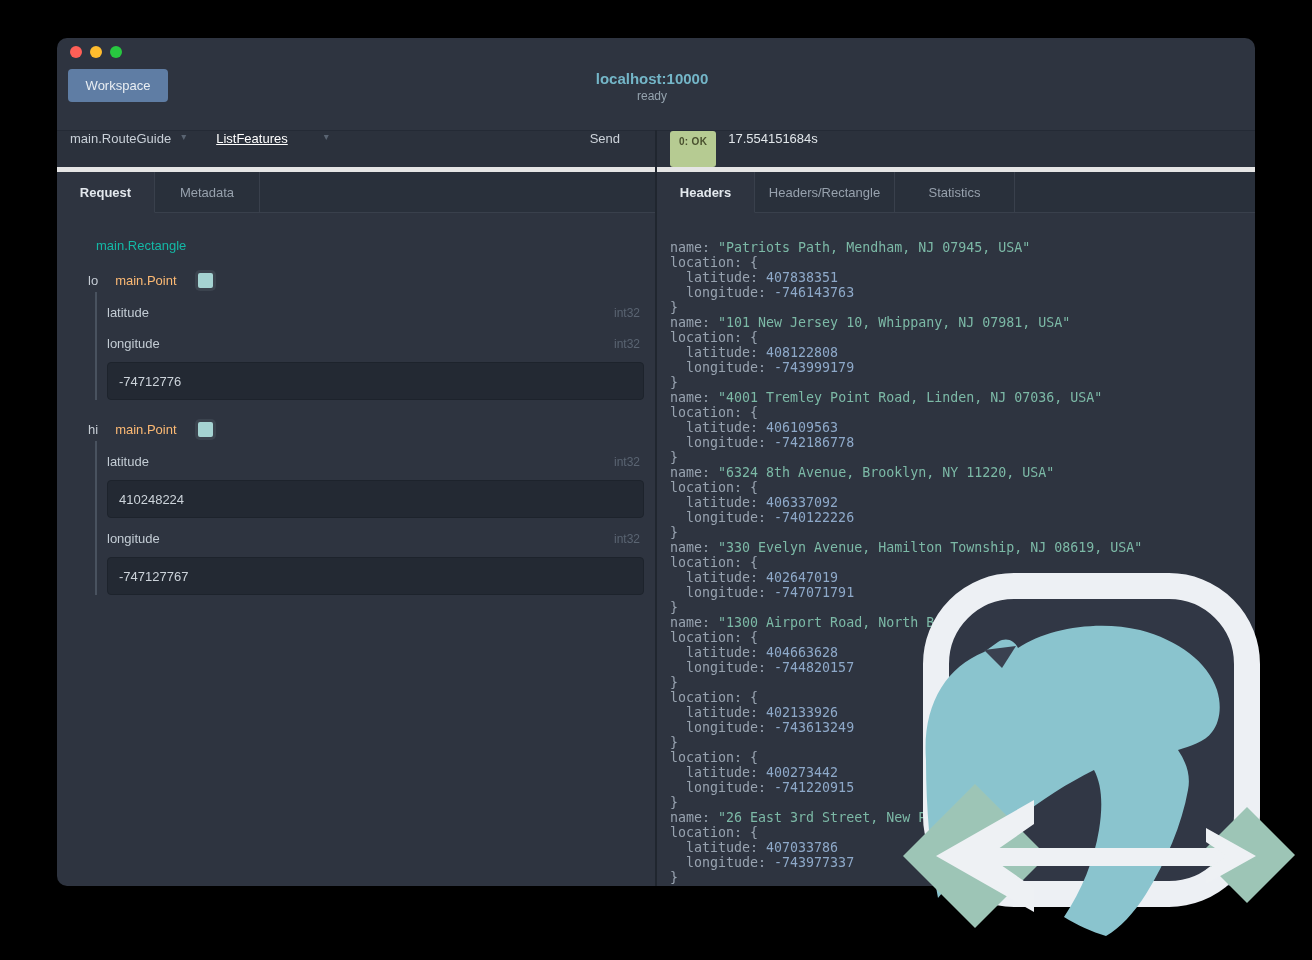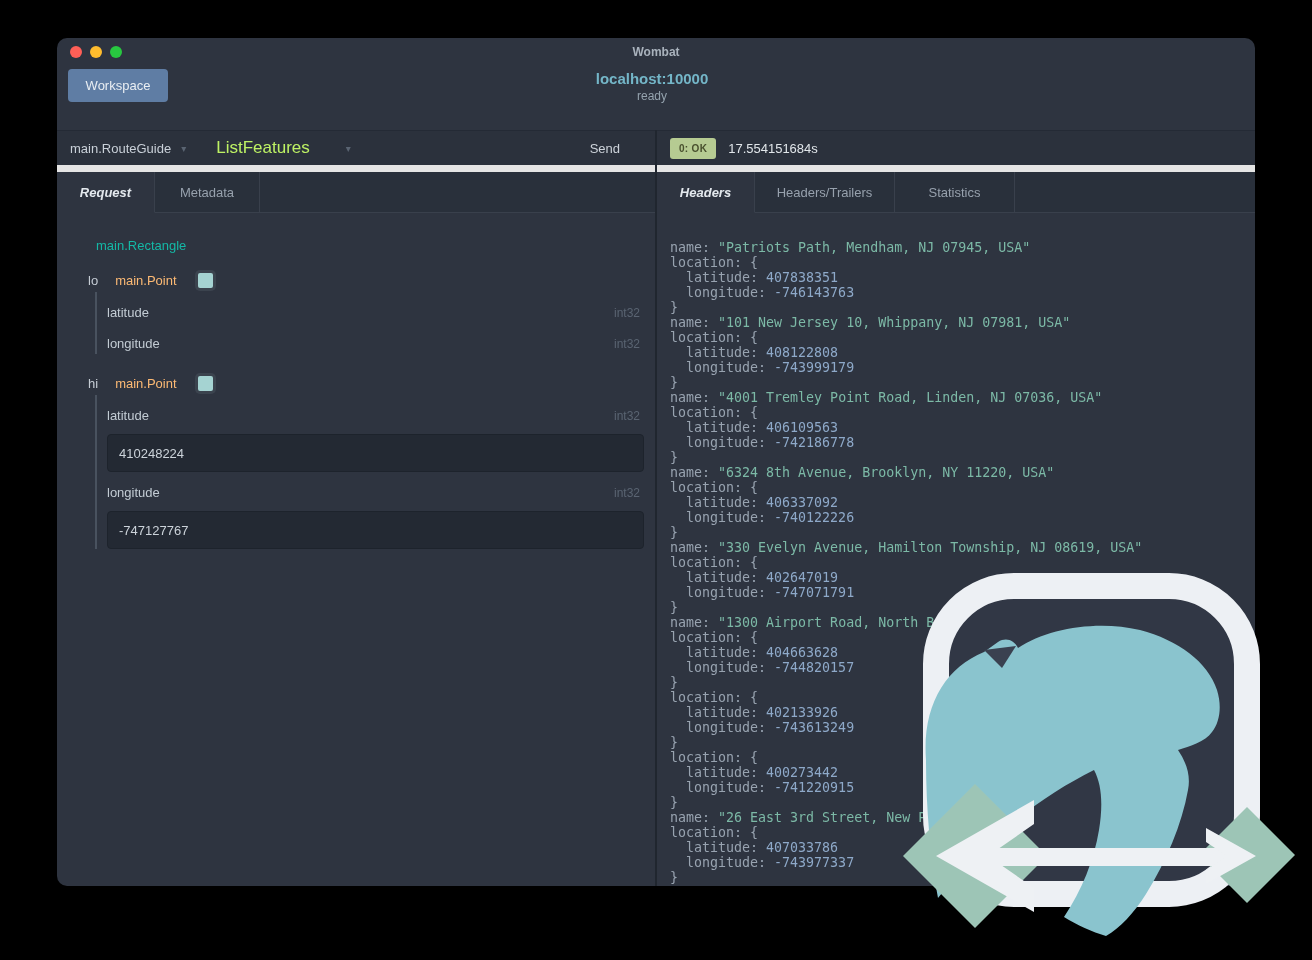--- a/index.html
+++ b/index.html
@@ -19,35 +19,35 @@
           color:#e9eef3;font-size:13px;display:flex;align-items:center;justify-content:center;cursor:default;text-align:right;}
   .server-box{position:absolute;left:0;right:8px;top:5px;text-align:center;}
   .server-addr{font-size:15px;font-weight:700;color:#74b6c8;}
   .server-status{font-size:12px;color:#95a3ae;margin-top:2px;}
   
   .main{flex:1;display:flex;min-height:0;}
   .pane{display:flex;flex-direction:column;min-width:0;}
   .pane.left{width:598px;flex:none;border-right:2px solid #20262f;}
   .pane.right{flex:1;}
   
-  .toolbar{height:42px;flex:none;background:#2b313c;border-top:1px solid #242a35;border-bottom:7px solid #e5e5e5;
-           display:flex;align-items:center;box-sizing:border-box;}
+  .toolbar{height:42px;flex:none;background:#2b313c;border-top:1px solid #242a35;border-bottom:5px solid #e5e5e5;
+           display:flex;box-sizing:border-box;}
   .svc{margin-left:13px;font-size:13px;color:#c9d0d8;}
   .chev{color:#5a6472;font-size:10px;margin-left:10px;}
-  .mth{margin-left:30px;font-size:17px;color:#bef264;}
+  .mth{margin-left:30px;font-size:13px;color:#ffffff;text-decoration:underline;}
   .chev2{color:#5a6472;font-size:10px;margin-left:36px;}
   .send{margin-left:auto;margin-right:35px;font-size:13px;color:#cdd3da;cursor:default;}
   .badge{margin-left:13px;background:#b6cb92;color:#49502e;font-size:10px;font-weight:700;
          padding:5px 9px;border-radius:3px;letter-spacing:.3px;}
   .duration{margin-left:12px;font-size:13px;color:#e1e6ea;}
   
   .tabs{height:41px;flex:none;display:flex;background:#29303b;box-sizing:border-box;}
   .tab{height:100%;display:flex;align-items:center;justify-content:center;font-size:13px;color:#97a1ad;
        border-bottom:1px solid #39404c;border-right:1px solid #39404c;box-sizing:border-box;cursor:default;}
-  .tab.active{background:#2e3440;color:#e3e8ed;font-weight:700;border-bottom:1px solid transparent;font-style:italic;}
+  .tab.active{background:#2e3440;color:#e3e8ed;font-weight:700;border-bottom:1px solid transparent;}
   .tab-fill{flex:1;border-bottom:1px solid #39404c;}
   .t-request{width:98px}.t-metadata{width:105px}
   .t-response{width:98px}.t-headers{width:140px}.t-stats{width:120px}
   
   .form{flex:1;padding:25px 11px 0 11px;overflow:hidden;}
   .msg-type{font-size:13px;color:#14b8a6;margin-bottom:18px;margin-left:28px;}
   .fgroup{margin-bottom:20px;}
   .fgroup-head{display:flex;align-items:center;margin-left:20px;height:18px;margin-bottom:3px;}
   .fname{font-size:13px;color:#c6cdd5;}
   .ftype{font-size:13px;color:#fdba74;margin-left:17px;}
@@ -73,21 +73,20 @@
 <body>
 
 <div class="window">
 
   <div class="titlebar">
     <div class="lights">
       <span class="light red"></span>
       <span class="light yellow"></span>
       <span class="light green"></span>
     </div>
-    <div class="win-title">Wombat</div>
   </div>
 
   <div class="header">
     <div class="ws-btn">Workspace</div>
     <div class="server-box">
       <div class="server-addr">localhost:10000</div>
       <div class="server-status">ready</div>
     </div>
   </div>
 
@@ -117,20 +116,21 @@
           </div>
           <div class="fbody">
             <div class="frow">
               <span class="flabel">latitude</span>
               <span class="fproto">int32</span>
             </div>
             <div class="frow">
               <span class="flabel">longitude</span>
               <span class="fproto">int32</span>
             </div>
+            <input class="finput" value="-74712776" style="">
           </div>
         </div>
 
         <div class="fgroup">
           <div class="fgroup-head">
             <span class="fname">hi</span>
             <span class="ftype">main.Point</span>
             <span class="checkbox"></span>
           </div>
           <div class="fbody">
@@ -149,21 +149,21 @@
       </div>
     </div>
 
     <div class="pane right">
       <div class="toolbar">
         <span class="badge">0: OK</span>
         <span class="duration">17.554151684s</span>
       </div>
       <div class="tabs">
         <div class="tab active t-response">Headers</div>
-        <div class="tab t-headers">Headers/Trailers</div>
+        <div class="tab t-headers">Headers/Rectangle</div>
         <div class="tab t-stats">Statistics</div>
         <div class="tab-fill"></div>
       </div>
       <div class="code"><div class="code-line"><span class="k">name: </span><span class="s">"Patriots Path, Mendham, NJ 07945, USA"</span></div><div class="code-line"><span class="k">location: </span><span class="p">{</span></div><div class="code-line"><span class="k">  latitude: </span><span class="n">407838351</span></div><div class="code-line"><span class="k">  longitude: </span><span class="n">-746143763</span></div><div class="code-line"><span class="p">}</span></div><div class="code-line"><span class="k">name: </span><span class="s">"101 New Jersey 10, Whippany, NJ 07981, USA"</span></div><div class="code-line"><span class="k">location: </span><span class="p">{</span></div><div class="code-line"><span class="k">  latitude: </span><span class="n">408122808</span></div><div class="code-line"><span class="k">  longitude: </span><span class="n">-743999179</span></div><div class="code-line"><span class="p">}</span></div><div class="code-line"><span class="k">name: </span><span class="s">"4001 Tremley Point Road, Linden, NJ 07036, USA"</span></div><div class="code-line"><span class="k">location: </span><span class="p">{</span></div><div class="code-line"><span class="k">  latitude: </span><span class="n">406109563</span></div><div class="code-line"><span class="k">  longitude: </span><span class="n">-742186778</span></div><div class="code-line"><span class="p">}</span></div><div class="code-line"><span class="k">name: </span><span class="s">"6324 8th Avenue, Brooklyn, NY 11220, USA"</span></div><div class="code-line"><span class="k">location: </span><span class="p">{</span></div><div class="code-line"><span class="k">  latitude: </span><span class="n">406337092</span></div><div class="code-line"><span class="k">  longitude: </span><span class="n">-740122226</span></div><div class="code-line"><span class="p">}</span></div><div class="code-line"><span class="k">name: </span><span class="s">"330 Evelyn Avenue, Hamilton Township, NJ 08619, USA"</span></div><div class="code-line"><span class="k">location: </span><span class="p">{</span></div><div class="code-line"><span class="k">  latitude: </span><span class="n">402647019</span></div><div class="code-line"><span class="k">  longitude: </span><span class="n">-747071791</span></div><div class="code-line"><span class="p">}</span></div><div class="code-line"><span class="k">name: </span><span class="s">"1300 Airport Road, North Br</span></div><div class="code-line"><span class="k">location: </span><span class="p">{</span></div><div class="code-line"><span class="k">  latitude: </span><span class="n">404663628</span></div><div class="code-line"><span class="k">  longitude: </span><span class="n">-744820157</span></div><div class="code-line"><span class="p">}</span></div><div class="code-line"><span class="k">location: </span><span class="p">{</span></div><div class="code-line"><span class="k">  latitude: </span><span class="n">402133926</span></div><div class="code-line"><span class="k">  longitude: </span><span class="n">-743613249</span></div><div class="code-line"><span class="p">}</span></div><div class="code-line"><span class="k">location: </span><span class="p">{</span></div><div class="code-line"><span class="k">  latitude: </span><span class="n">400273442</span></div><div class="code-line"><span class="k">  longitude: </span><span class="n">-741220915</span></div><div class="code-line"><span class="p">}</span></div><div class="code-line"><span class="k">name: </span><span class="s">"26 East 3rd Street, New Pr</span></div><div class="code-line"><span class="k">location: </span><span class="p">{</span></div><div class="code-line"><span class="k">  latitude: </span><span class="n">407033786</span></div><div class="code-line"><span class="k">  longitude: </span><span class="n">-743977337</span></div><div class="code-line"><span class="p">}</span></div></div>
     </div>
   </div>
 </div>
 
 <svg class="logo" width="422" height="405" viewBox="890 555 422 405">
 

